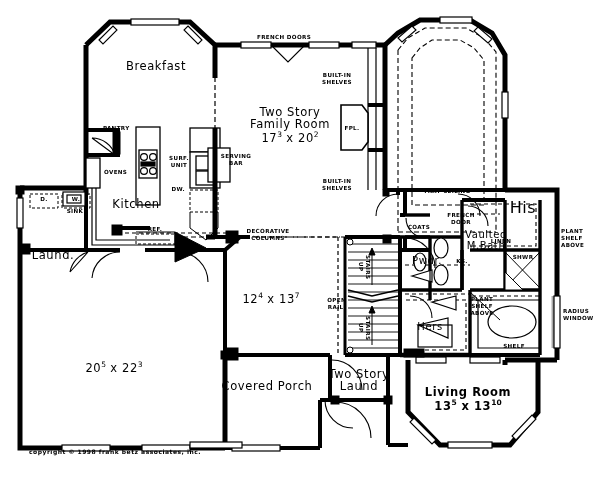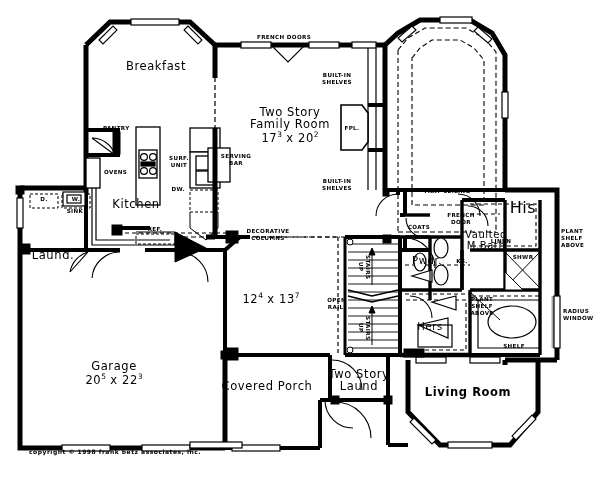--- a/index.html
+++ b/index.html
@@ -337,39 +337,39 @@
 
   <div class="lbl room" style="left:100px;top:198px;width:72px;">
     <span class="nm">Kitchen</span>
   </div>
 
   <div class="lbl room" style="left:22px;top:226px;width:62px;margin-top:23px;">
     <span class="nm">Laund.</span>
   </div>
 
   <div class="lbl room" style="left:62px;top:360px;width:104px;">
-    <span class="nm">Garage</span>
     <span class="dim"><span>20</span><sup>5</sup> <span>x</span> <span>22</span><sup>3</sup></span>
   </div>
 
   <div class="lbl room" style="left:216px;top:291px;width:110px;">
     <span class="dim"><span>12</span><sup>4</sup> <span>x</span> <span>13</span><sup>7</sup></span>
   </div>
 
   <div class="lbl room" style="left:212px;top:380px;width:110px;">
     <span class="nm">Covered Porch</span>
   </div>
 
   <div class="lbl room" style="left:324px;top:368px;width:70px;">
     <span class="nm">Two Story</span>
     <span class="nm">Laund</span>
   </div>
 
   <div class="lbl room" style="left:415px;top:386px;width:106px;font-weight:bold;">
     <span class="nm">Living Room</span>
+    <span class="dim"><span>13</span><sup>5</sup> <span>x</span> <span>13</span><sup>10</sup></span>
   </div>
 
   <div class="lbl room" style="left:455px;top:230px;width:62px;font-size:10px;">
     <span class="nm" style="font-size:10px;">Vaulted</span>
     <span class="nm" style="font-size:10px;">M.Bath</span>
   </div>
 
   <div class="lbl room" style="left:400px;top:256px;width:54px;font-size:10px;">
     <span class="nm" style="font-size:10px;">Pwdr.</span>
   </div>

